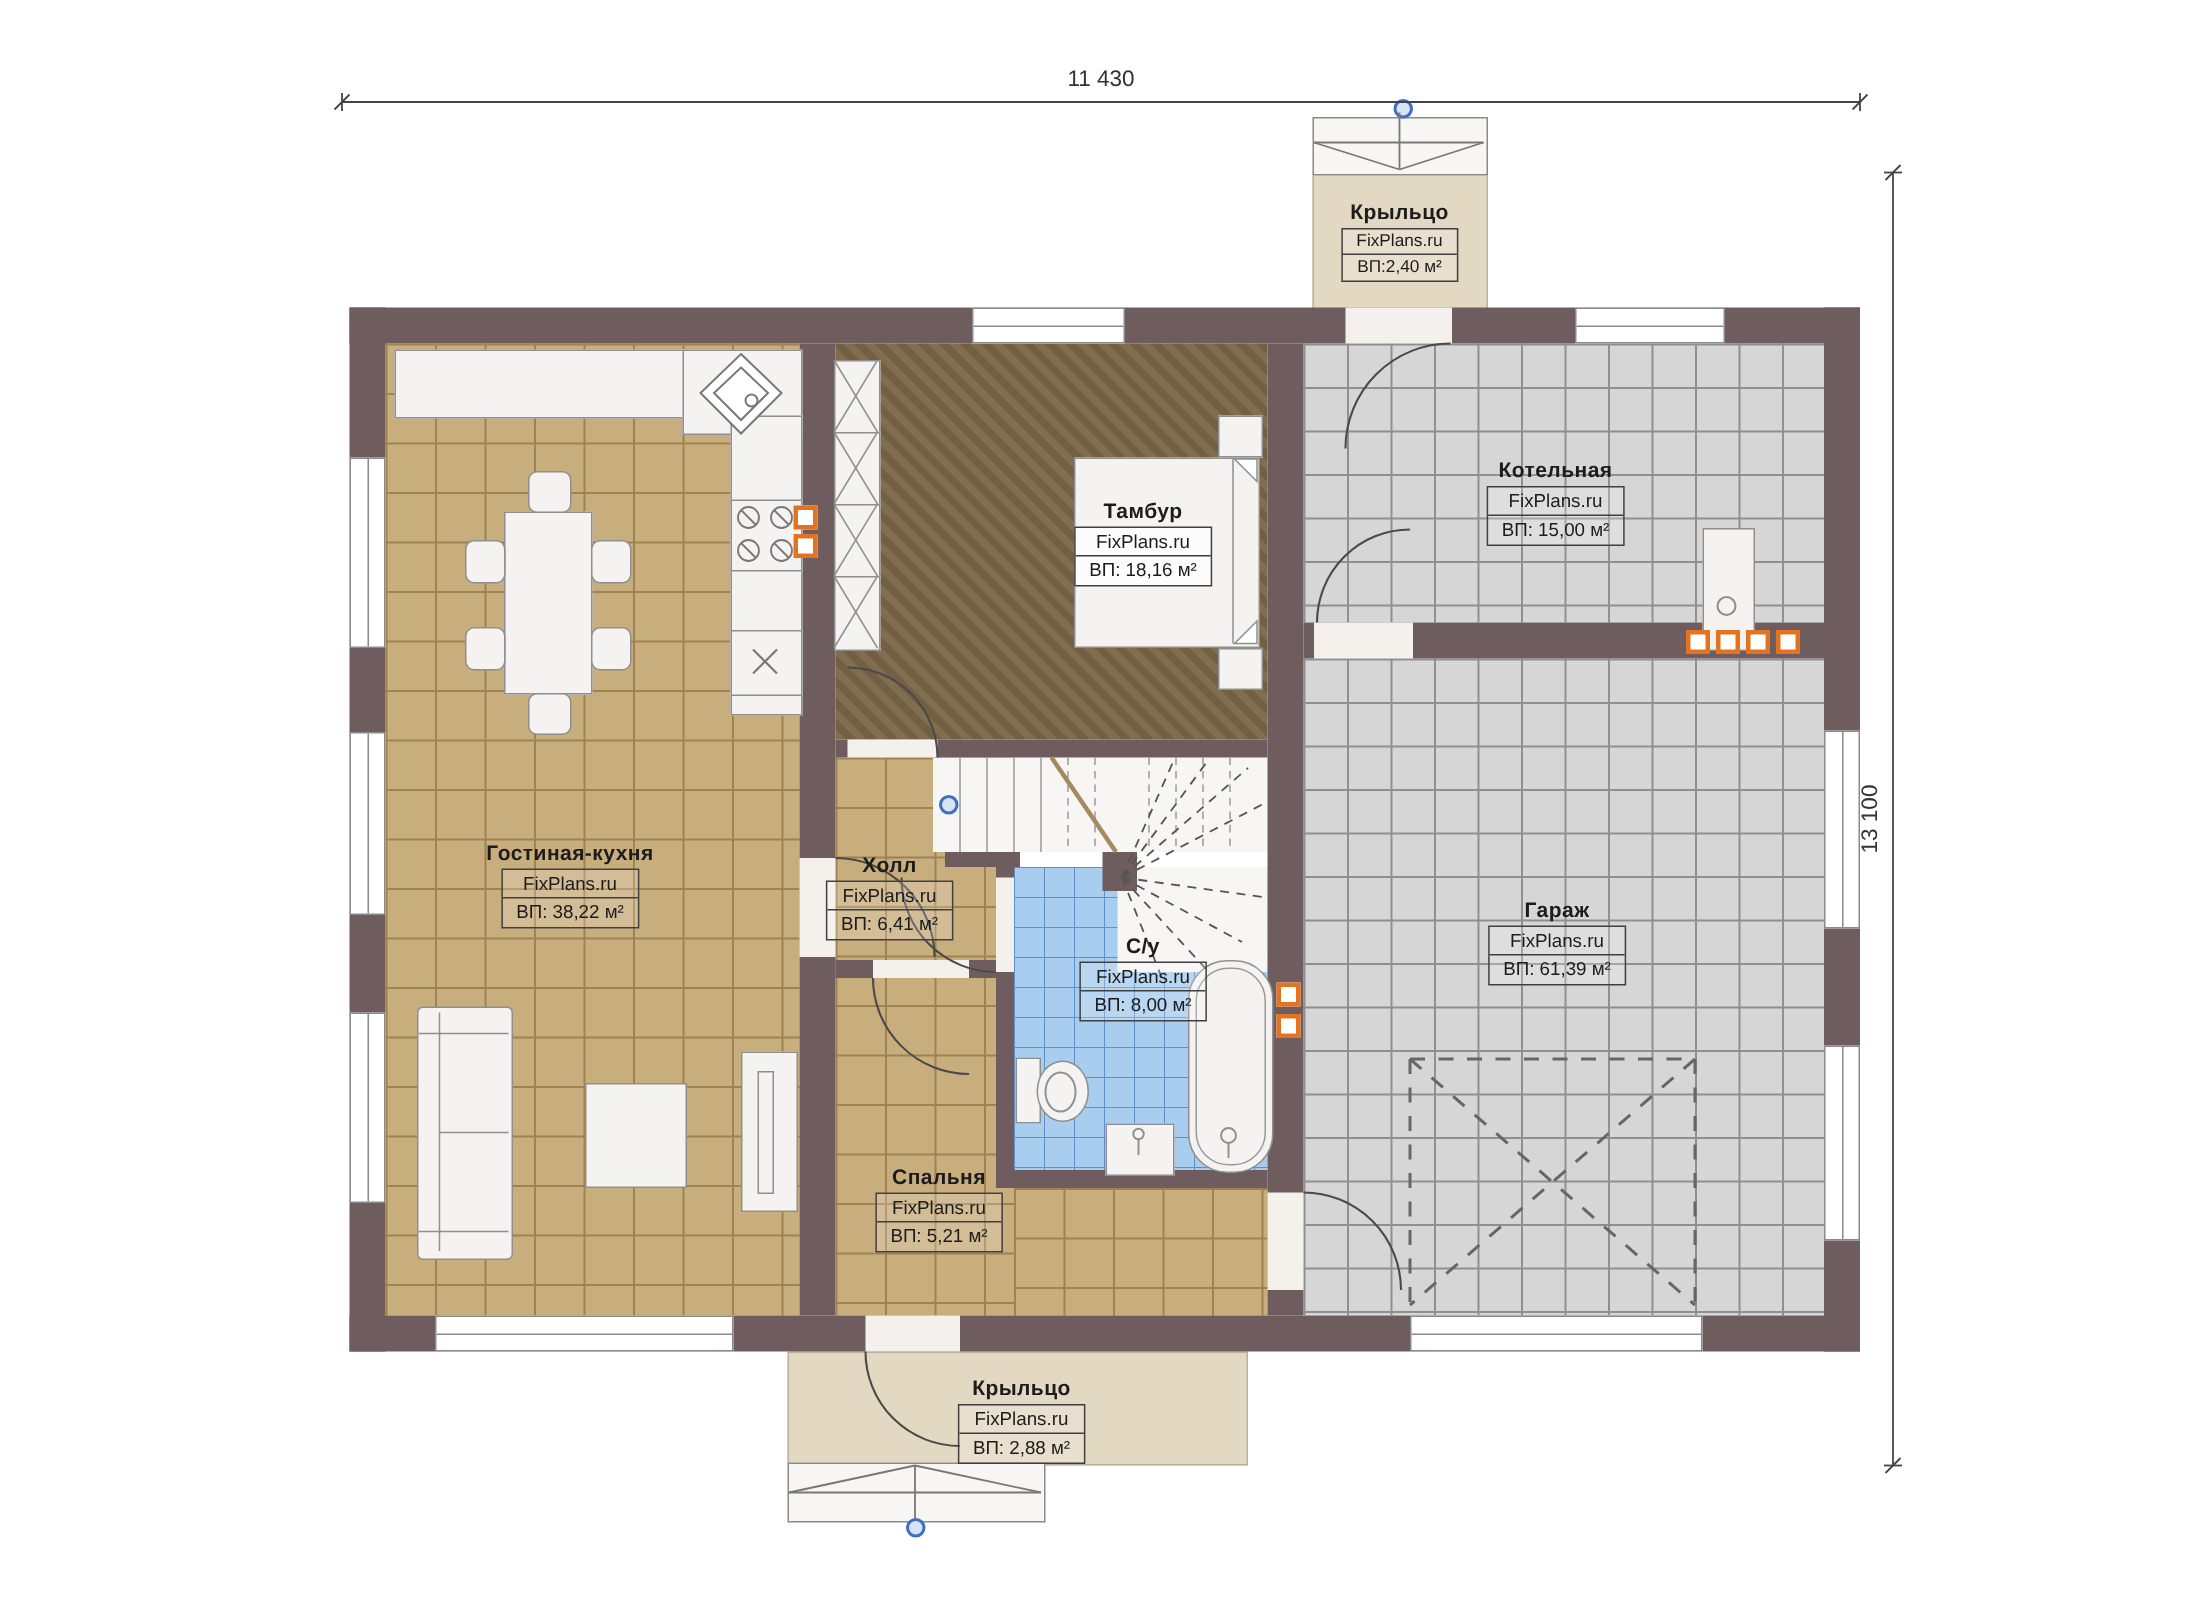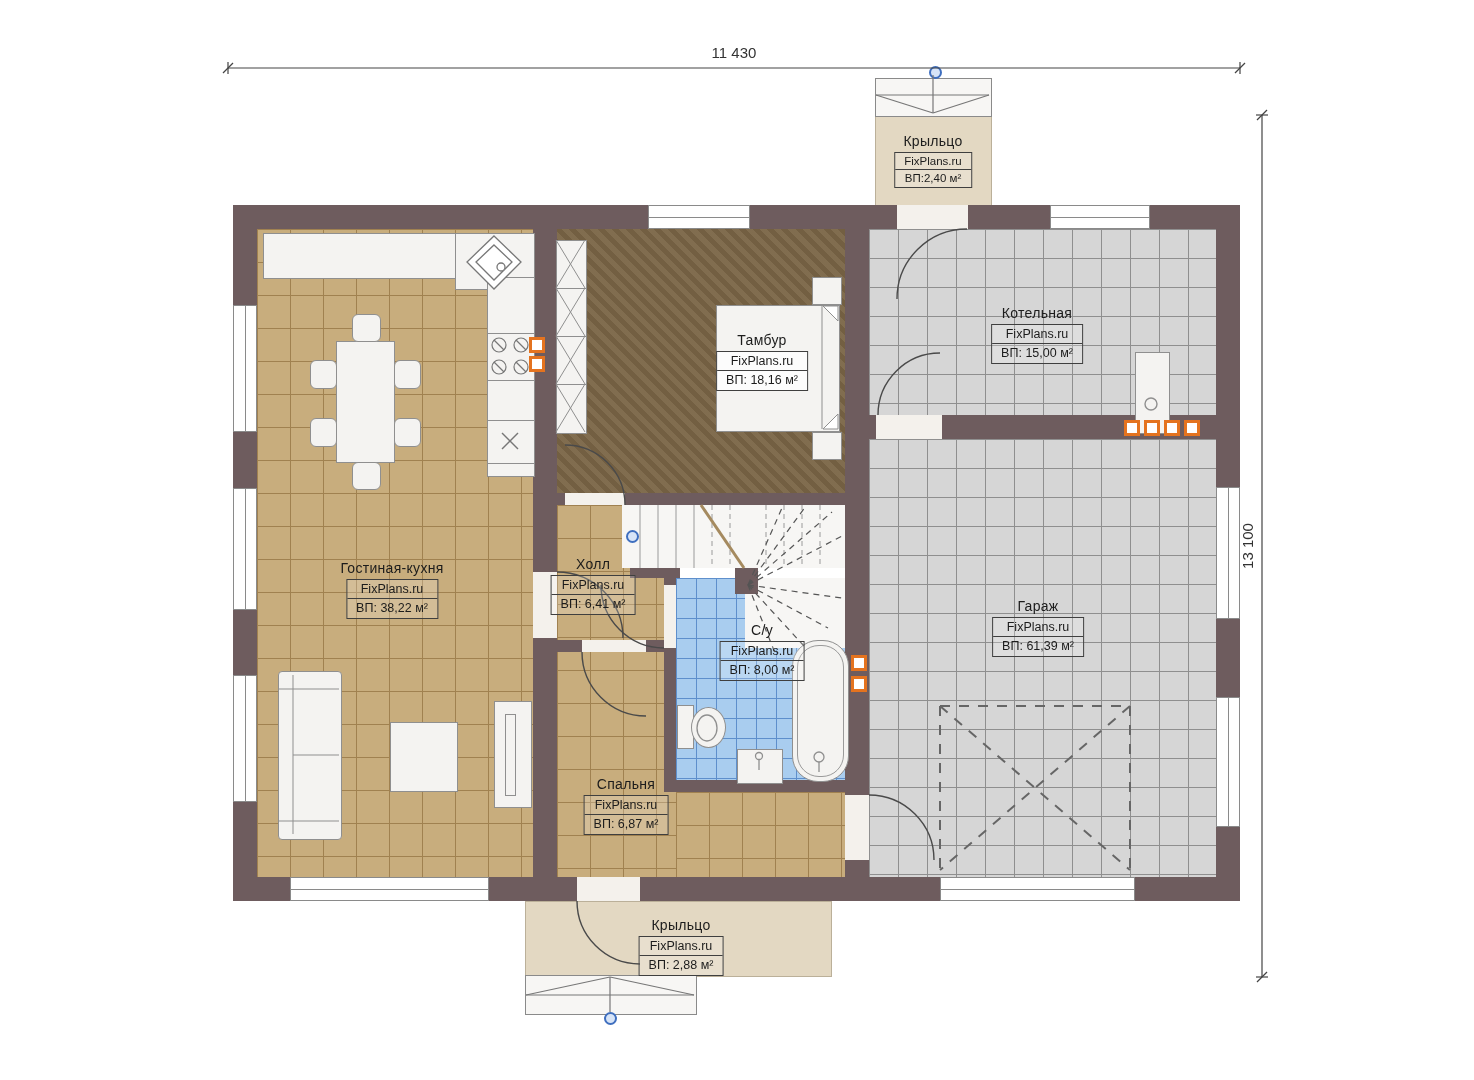--- a/index.html
+++ b/index.html
@@ -25,21 +25,21 @@
   .window-h::after{content:"";position:absolute;left:0;right:0;top:50%;height:1px;background:#8a8a8a;}
   .window-v{background:#fff;border:1px solid #8a8a8a;}
   .window-v::after{content:"";position:absolute;top:0;bottom:0;left:50%;width:1px;background:#8a8a8a;}
   .furn{background:#F4F3F1;border:1px solid #8f8f8f;}
   .rounded{border-radius:6px;}
   .vent{background:#fff;border:3px solid #E4731F;width:10px;height:10px;}
   .marker{width:9px;height:9px;border-radius:50%;background:#D7E4F7;border:2px solid #3F6FBF;}
   
   .room-label{position:absolute;display:flex;flex-direction:column;align-items:center;
     color:#1c1c1c;transform:translateX(-50%);z-index:30;}
-  .room-title{font-weight:normal;font-size:14px;margin-bottom:3px;white-space:nowrap;letter-spacing:.3px;}
+  .room-title{font-weight:bold;font-size:14px;margin-bottom:3px;white-space:nowrap;letter-spacing:.3px;}
   .room-box{border:1px solid #3f3f3f;background:rgba(255,255,255,.20);text-align:center;font-size:12.5px;}
   .room-box .rowa{padding:2px 9px 2px;border-bottom:1px solid #3f3f3f;white-space:nowrap;}
   .room-box .rowb{padding:2px 9px 3px;white-space:nowrap;}
   .dim{color:#333;font-size:15px;white-space:nowrap;z-index:25;}
   svg.overlay{position:absolute;left:0;top:0;z-index:20;}
 </style>
 </head>
 <body>
 
 <div id="plan">
@@ -293,29 +293,29 @@
   </div>
 
   <div class="room-label" style="left:762px;top:332px;">
     <div class="room-title">Тамбур</div>
     <div class="room-box" style="background:rgba(255,255,255,.75);">
       <div class="rowa">FixPlans.ru</div>
       <div class="rowb">ВП: 18,16 м²</div>
     </div>
   </div>
 
-  <div class="room-label" style="left:392px;top:560px;">
+  <div class="room-label" style="left:380px;top:560px;">
     <div class="room-title">Гостиная-кухня</div>
     <div class="room-box">
       <div class="rowa">FixPlans.ru</div>
       <div class="rowb">ВП: 38,22 м²</div>
     </div>
   </div>
 
-  <div class="room-label" style="left:593px;top:556px;">
+  <div class="room-label" style="left:593px;top:568px;">
     <div class="room-title">Холл</div>
     <div class="room-box">
       <div class="rowa">FixPlans.ru</div>
       <div class="rowb">ВП: 6,41 м²</div>
     </div>
   </div>
 
   <div class="room-label" style="left:762px;top:622px;">
     <div class="room-title">С/у</div>
     <div class="room-box">
@@ -329,21 +329,21 @@
     <div class="room-box">
       <div class="rowa">FixPlans.ru</div>
       <div class="rowb">ВП: 61,39 м²</div>
     </div>
   </div>
 
   <div class="room-label" style="left:626px;top:776px;">
     <div class="room-title">Спальня</div>
     <div class="room-box">
       <div class="rowa">FixPlans.ru</div>
-      <div class="rowb">ВП: 6,87 м²</div>
+      <div class="rowb">ВП: 5,21 м²</div>
     </div>
   </div>
 
   <div class="room-label" style="left:681px;top:917px;">
     <div class="room-title">Крыльцо</div>
     <div class="room-box">
       <div class="rowa">FixPlans.ru</div>
       <div class="rowb">ВП: 2,88 м²</div>
     </div>
   </div>

